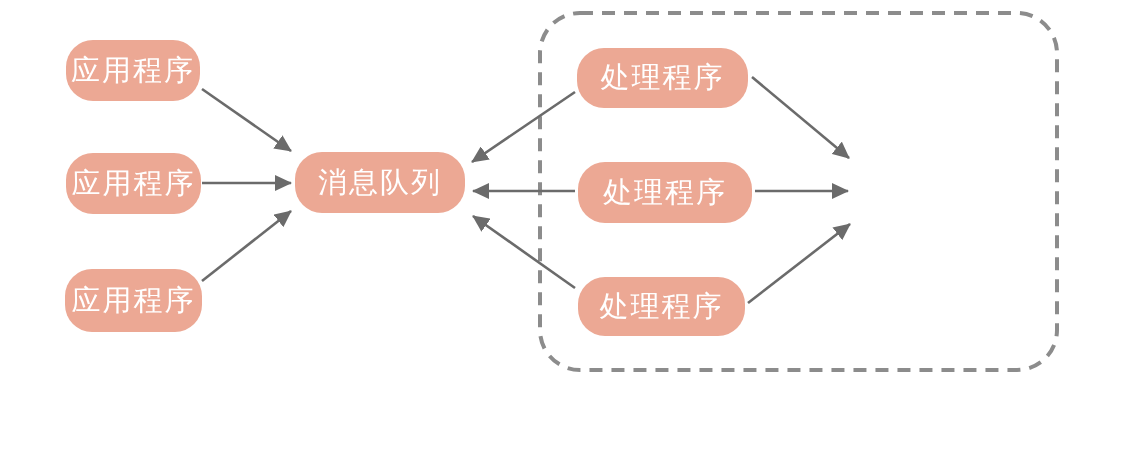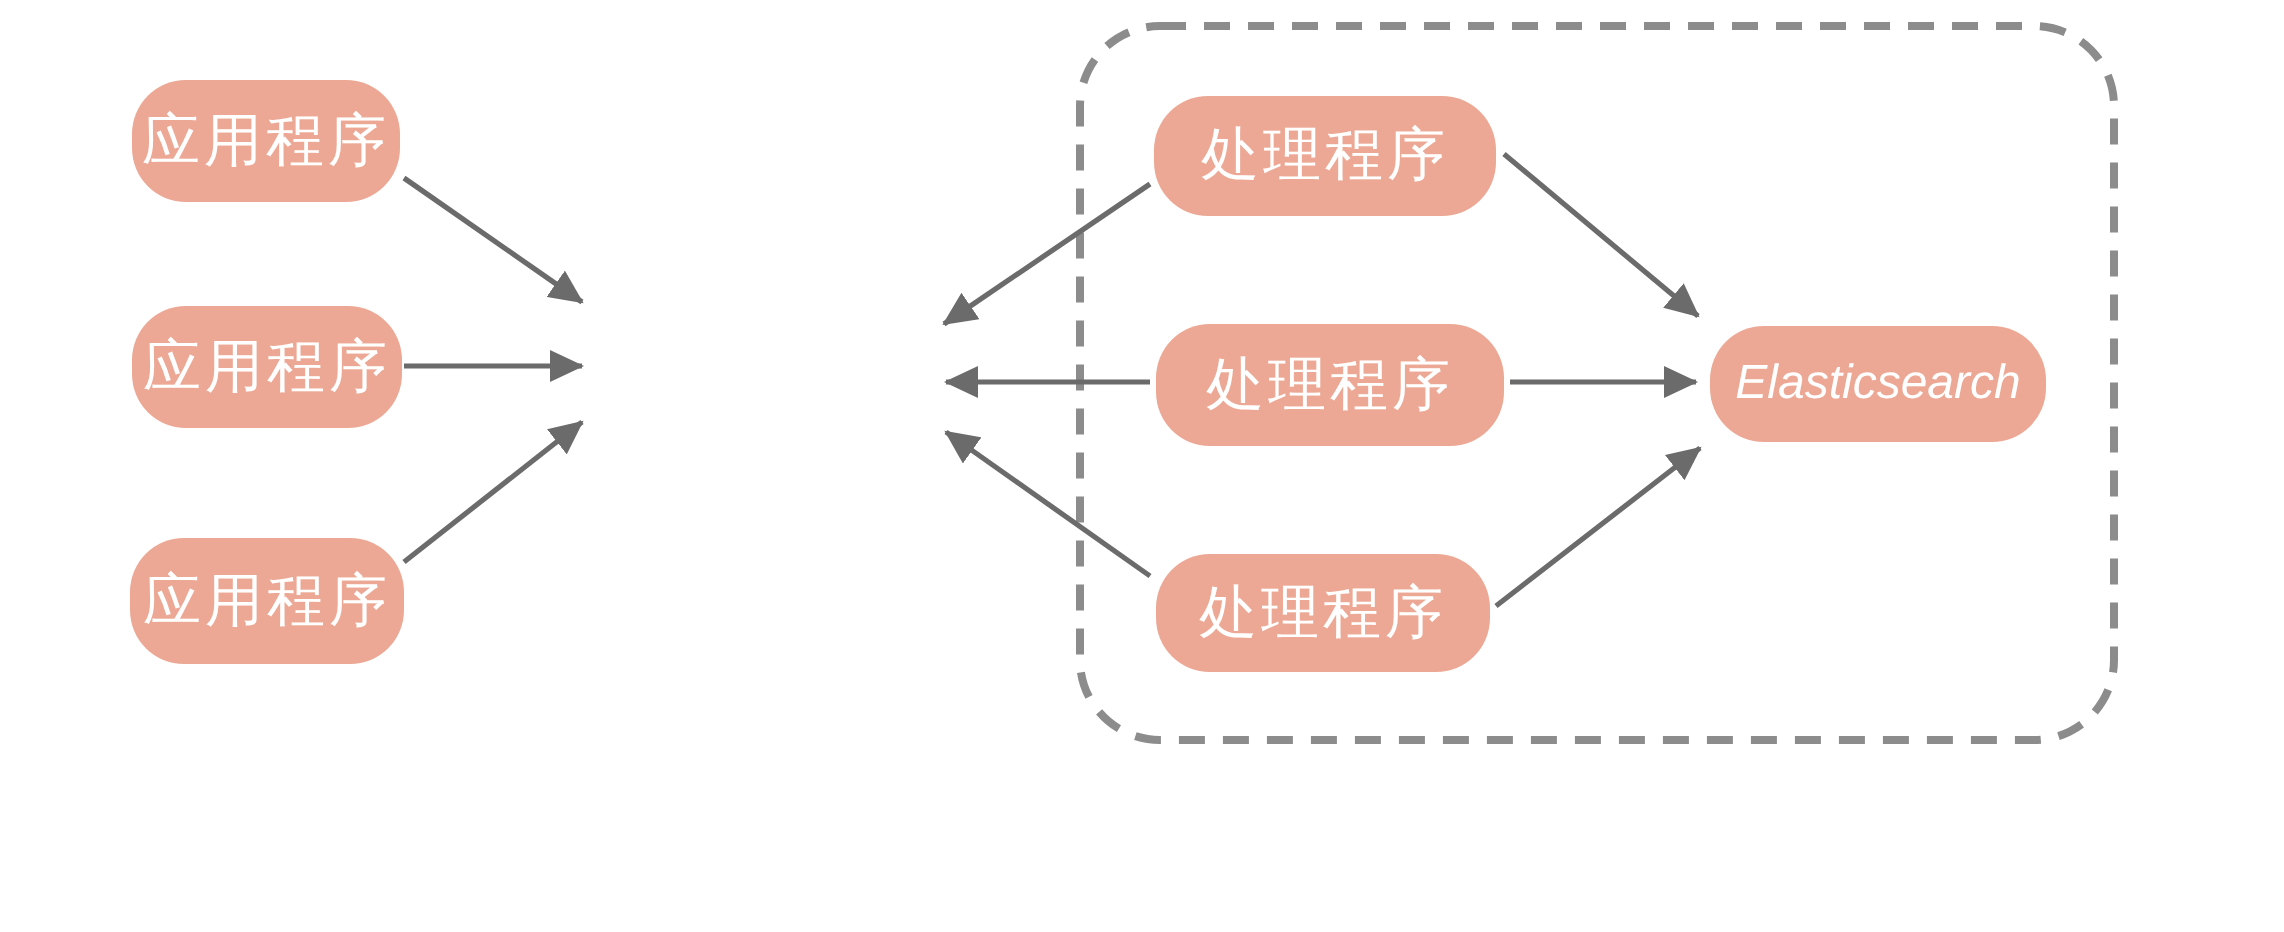--- a/index.html
+++ b/index.html
@@ -23,21 +23,21 @@
   .node {
     position: absolute;
     background: #ECA894;
     border-radius: 27px;
     display: flex;
     align-items: center;
     justify-content: center;
     color: #ffffff;
     font-size: 29px;
     letter-spacing: 2px;
-    font-family: Liberation Sans, sans-serif;
+    font-family: Liberation Mono, monospace;
   }
   .node.es-node {
     font-size: 24px;
     font-style: italic;
     letter-spacing: 0px;
   }
   .caption {
     position: absolute;
     left: 395px;
     top: 418px;
@@ -79,29 +79,29 @@
   <div class="node" style="left:66px; top:40px; width:134px; height:61px;">
     <span>应用程序</span>
   </div>
   <div class="node" style="left:66px; top:153px; width:135px; height:61px;">
     <span>应用程序</span>
   </div>
   <div class="node" style="left:65px; top:269px; width:137px; height:63px;">
     <span>应用程序</span>
   </div>
 
+  <div class="node" style="left:295px; top:152px; width:170px; height:61px;">
+    <span>消息队列</span>
+  </div>
 
   <div class="node" style="left:577px; top:48px; width:171px; height:60px;">
     <span>处理程序</span>
   </div>
   <div class="node" style="left:578px; top:162px; width:174px; height:61px;">
     <span>处理程序</span>
   </div>
   <div class="node" style="left:578px; top:277px; width:167px; height:59px;">
     <span>处理程序</span>
   </div>
 
-  <div class="node es-node" style="left:855px; top:163px; width:168px; height:58px;">
-    <span>Elasticsearch</span>
-  </div>
 
 
 </div>
 
 </body></html>

